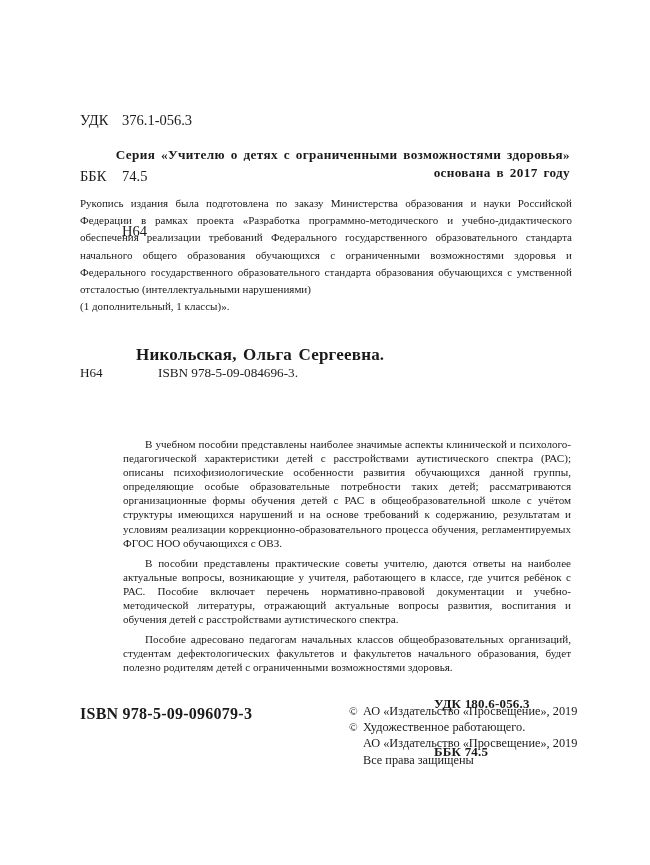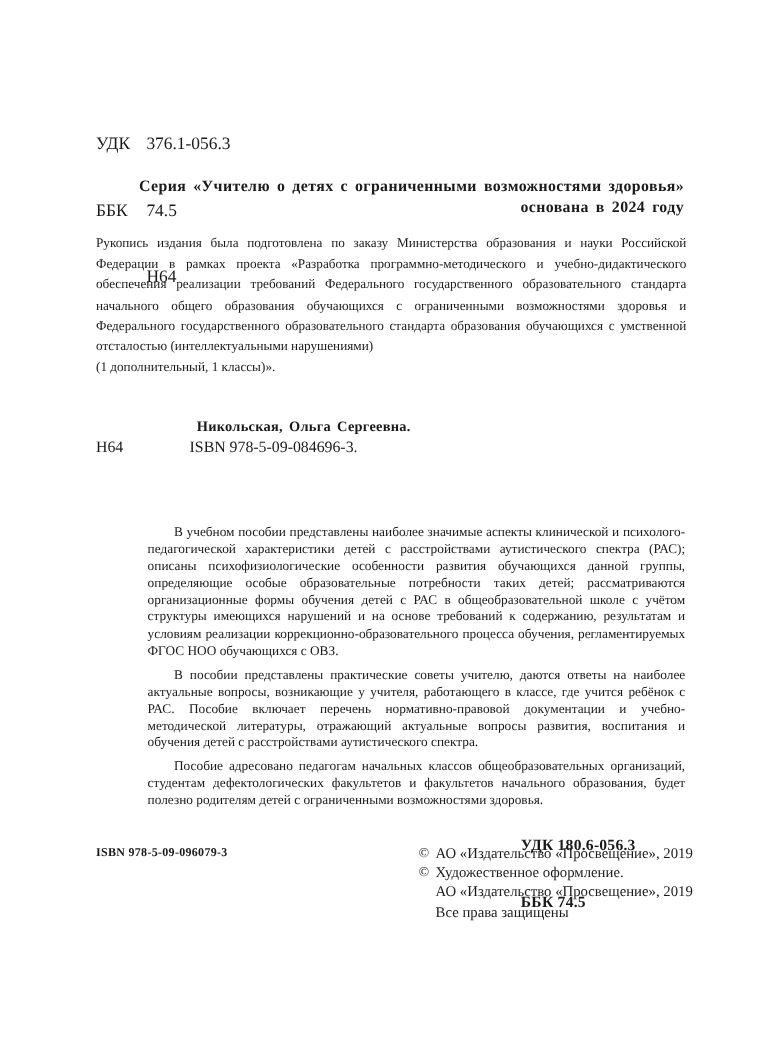--- a/index.html
+++ b/index.html
@@ -76,22 +76,22 @@
   .biblio {
     position: absolute;
     left: 80px;
     top: 347px;
     width: 492px;
     font-size: 12.7px;
     line-height: 16.6px;
   }
   .biblio-author {
     font-weight: bold;
-    font-size: 12px;
-    margin-left: 84px;
+    font-size: 17px;
+    margin-left: 56px;
     letter-spacing: 0.2px;
     word-spacing: 2px;
     margin-bottom: 1px;
   }
   .biblio-body {
     position: relative;
     padding-left: 56px;
   }
   .biblio-mark {
     position: absolute;
@@ -137,21 +137,21 @@
     font-weight: bold;
     letter-spacing: 0.2px;
     white-space: pre;
   }
 
   
   .isbn-footer {
     position: absolute;
     left: 80px;
     top: 705px;
-    font-size: 10px;
+    font-size: 16px;
     font-weight: bold;
     letter-spacing: 0.25px;
   }
   .copyright {
     position: absolute;
     left: 349px;
     top: 703px;
     font-size: 12.3px;
     line-height: 16.2px;
     width: 260px;
@@ -184,21 +184,21 @@
       <span class="class-value">74.5</span>
     </div>
     <div class="class-row class-row-indent">
       <span class="class-label"></span>
       <span class="class-value">Н64</span>
     </div>
   </div>
 
   <div class="series">
     <div>Серия «Учителю о детях с ограниченными возможностями здоровья»</div>
-    <div>основана в 2024 году</div>
+    <div>основана в 2017 году</div>
   </div>
 
   <div class="intro">
     <span>Рукопись издания была подготовлена по заказу Министерства образования и науки Российской Федерации в рамках проекта «Разработка программно-методического и учебно-дидактического обеспечения реализации требований Федерального государственного образовательного стандарта начального общего образования обучающихся с ограниченными возможностями здоровья и Федерального государственного образовательного стандарта образования обучающихся с умственной отсталостью (интеллектуальными нарушениями)</span>
     <div class="last-line">(1 дополнительный, 1 классы)».</div>
   </div>
 
   <div class="biblio">
     <div class="biblio-author">Никольская, Ольга Сергеевна.</div>
     <div class="biblio-body">
@@ -220,21 +220,21 @@
 
   <div class="isbn-footer">ISBN 978-5-09-096079-3</div>
 
   <div class="copyright">
     <div class="cr-row">
       <span class="cr-sym">©</span>
       <span class="cr-text">АО «Издательство «Просвещение», 2019</span>
     </div>
     <div class="cr-row">
       <span class="cr-sym">©</span>
-      <span class="cr-text">Художественное оформление.</span>
+      <span class="cr-text">Художественное работающего.</span>
     </div>
     <div class="cr-row">
       <span class="cr-sym blank"></span>
       <span class="cr-text">АО «Издательство «Просвещение», 2019</span>
     </div>
     <div class="cr-row">
       <span class="cr-sym blank"></span>
       <span class="cr-text">Все права защищены</span>
     </div>
   </div>

